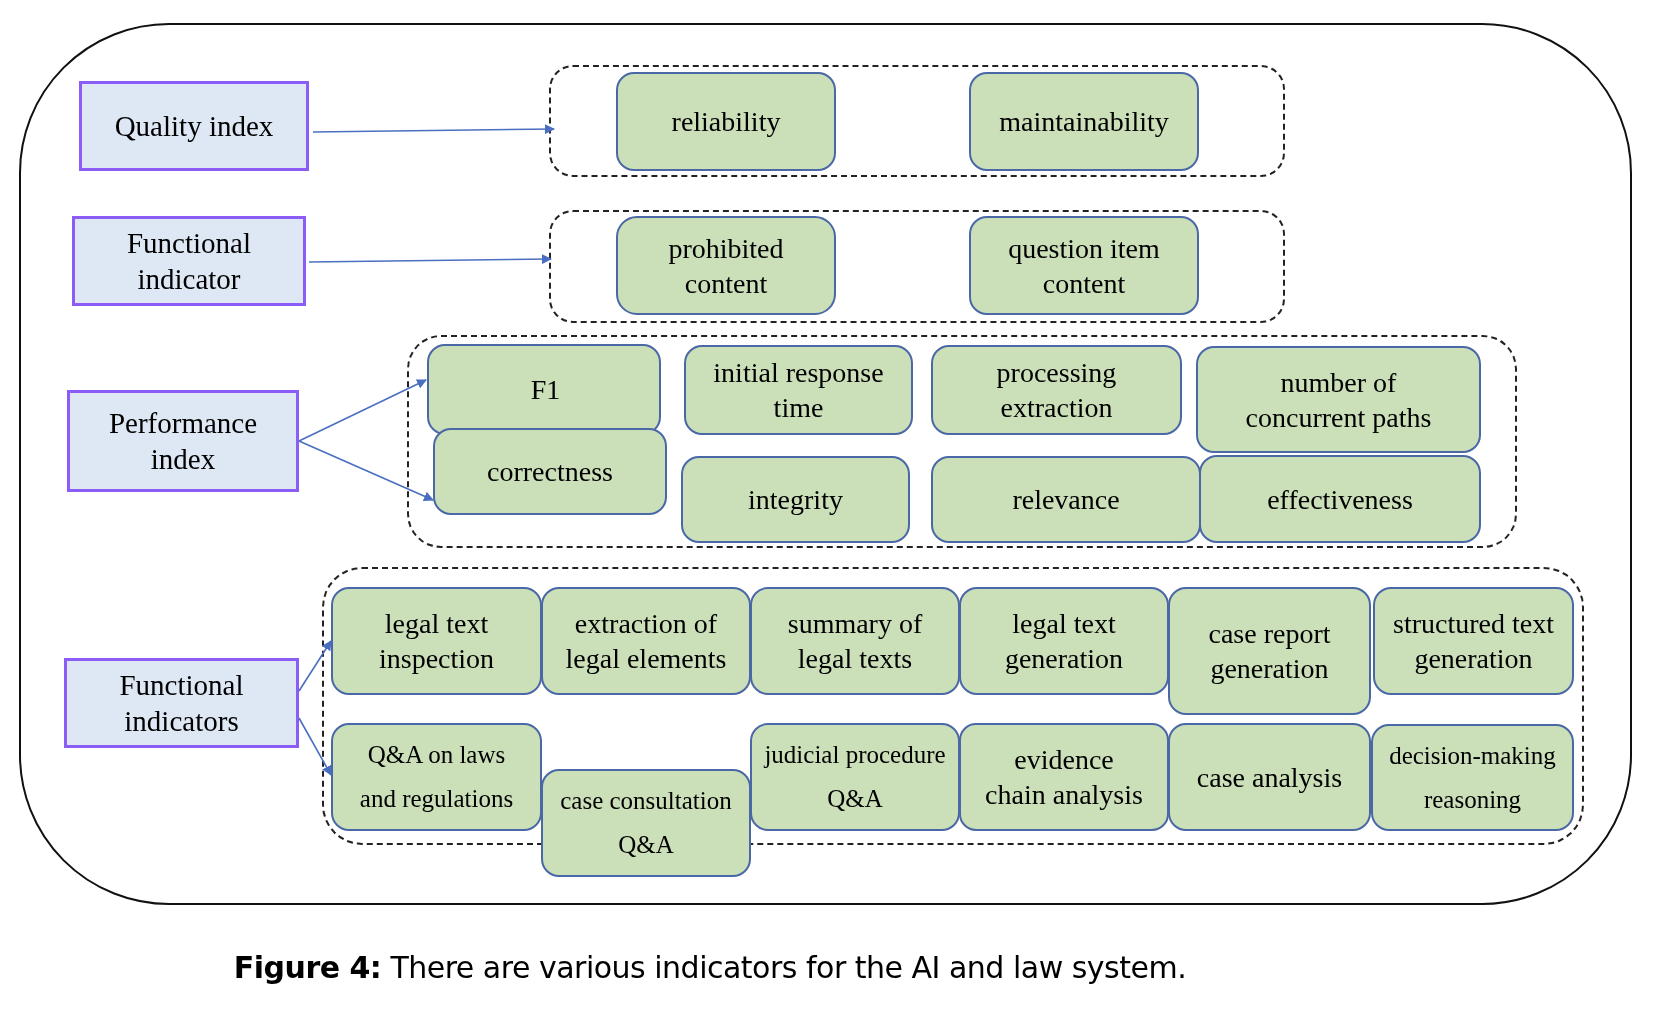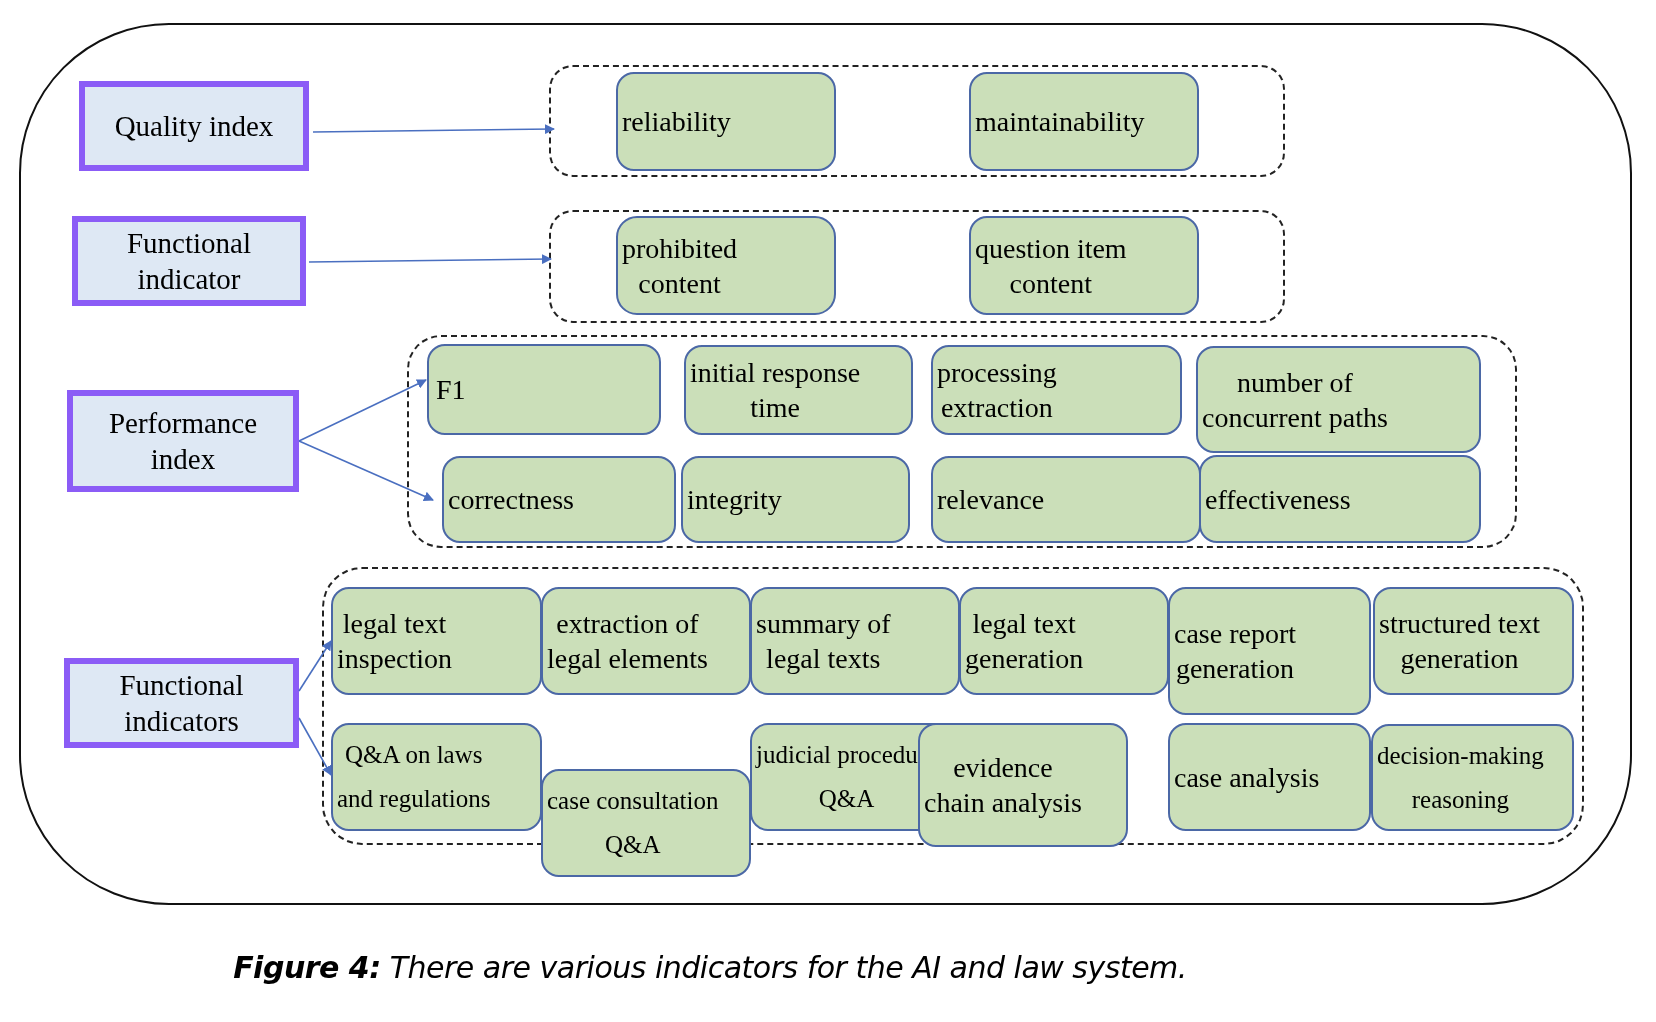--- a/index.html
+++ b/index.html
@@ -1,27 +1,27 @@
 <!DOCTYPE html>
 <html><head>
 <meta charset="utf-8">
 <style>
   html, body { margin:0; padding:0; background:#ffffff; }
   body { width:1656px; height:1022px; position:relative; overflow:hidden; }
   .abs { position:absolute; box-sizing:border-box; }
   .outer { left:19px; top:23px; width:1613px; height:882px; border:2px solid #111; border-radius:150px; }
-  .cat { background:#dee8f4; border:6px solid #8b5cf6; display:flex; align-items:center; justify-content:center; text-align:center;
+  .cat { background:#dee8f4; border:3px solid #8b5cf6; display:flex; align-items:center; justify-content:center; text-align:center;
          font-family:"Liberation Serif", serif; font-size:29px; line-height:36px; color:#000; }
   .group { border:2px dashed #222; border-radius:24px; }
-  .item { background:#cbdfb9; border:2px solid #4b68a6; border-radius:18px; display:flex; align-items:center; text-align:center;
+  .item { background:#cbdfb9; border:2px solid #4b68a6; border-radius:18px; display:flex; align-items:center; justify-content:center; text-align:center;
           font-family:"Liberation Serif", serif; font-size:28px; line-height:35px; color:#000; white-space:pre-line; padding:0 4px; }
   .item.small { font-size:25px; line-height:44px; }
   .cat span, .item span { white-space:pre-line; }
   svg.arrows { position:absolute; left:0; top:0; }
-  .caption { left:0; top:950px; width:1420px; text-align:center; font-family:"DejaVu Sans", sans-serif; font-size:30px; color:#000; letter-spacing:-0.5px;font-style:italic; }
+  .caption { left:0; top:950px; width:1420px; text-align:center; font-family:"DejaVu Sans", sans-serif; font-size:30px; color:#000; letter-spacing:-0.5px; }
   .caption b { font-weight:bold; }
 </style>
 </head>
 <body>
 
 <div class="abs outer"></div>
 
 <div class="abs cat" style="left:79px;top:81px;width:230px;height:90px;">
     <span>Quality index</span>
   </div>
@@ -51,21 +51,21 @@
 <div class="abs item" style="left:969px;top:216px;width:230px;height:99px;"><span>question item
 content</span></div>
 
 <div class="abs item" style="left:427px;top:344px;width:234px;height:91px;padding-left:7px;"><span>F1</span></div>
 <div class="abs item" style="left:684px;top:345px;width:229px;height:90px;"><span>initial response
 time</span></div>
 <div class="abs item" style="left:931px;top:345px;width:251px;height:90px;"><span>processing
 extraction</span></div>
 <div class="abs item" style="left:1196px;top:346px;width:285px;height:107px;"><span>number of
 concurrent paths</span></div>
-<div class="abs item" style="left:433px;top:456px;width:234px;height:87px;margin-left:9px;"><span>correctness</span></div>
+<div class="abs item" style="left:433px;top:428px;width:234px;height:87px;"><span>correctness</span></div>
 <div class="abs item" style="left:681px;top:456px;width:229px;height:87px;"><span>integrity</span></div>
 <div class="abs item" style="left:931px;top:456px;width:270px;height:87px;"><span>relevance</span></div>
 <div class="abs item" style="left:1199px;top:455px;width:282px;height:88px;"><span>effectiveness</span></div>
 
 <div class="abs item" style="left:331px;top:587px;width:211px;height:108px;"><span>legal text
 inspection</span></div>
 <div class="abs item" style="left:541px;top:587px;width:210px;height:108px;"><span>extraction of
 legal elements</span></div>
 <div class="abs item" style="left:750px;top:587px;width:210px;height:108px;"><span>summary of
 legal texts</span></div>
@@ -75,21 +75,21 @@
 generation</span></div>
 <div class="abs item" style="left:1373px;top:587px;width:201px;height:108px;"><span>structured text
 generation</span></div>
 
 <div class="abs item small" style="left:331px;top:723px;width:211px;height:108px;"><span>Q&amp;A on laws
 and regulations</span></div>
 <div class="abs item small" style="left:541px;top:723px;width:210px;height:108px;margin-top:46px;"><span>case consultation
 Q&amp;A</span></div>
 <div class="abs item small" style="left:750px;top:723px;width:210px;height:108px;"><span>judicial procedure
 Q&amp;A</span></div>
-<div class="abs item" style="left:918px;top:723px;width:210px;height:124px;"><span>evidence
+<div class="abs item" style="left:959px;top:723px;width:210px;height:108px;border-radius:17px;"><span>evidence
 chain analysis</span></div>
 <div class="abs item" style="left:1168px;top:723px;width:203px;height:108px;"><span>case analysis</span></div>
 <div class="abs item small" style="left:1371px;top:724px;width:203px;height:107px;"><span>decision-making
 reasoning</span></div>
 
 <svg class="arrows" width="1656" height="1022">
   <defs>
     <marker id="ah" markerWidth="10" markerHeight="10" refX="9" refY="5" orient="auto" markerUnits="userSpaceOnUse">
       <path d="M0,0 L10,5 L0,10 z" fill="#4a6fc0"></path>
     </marker>

